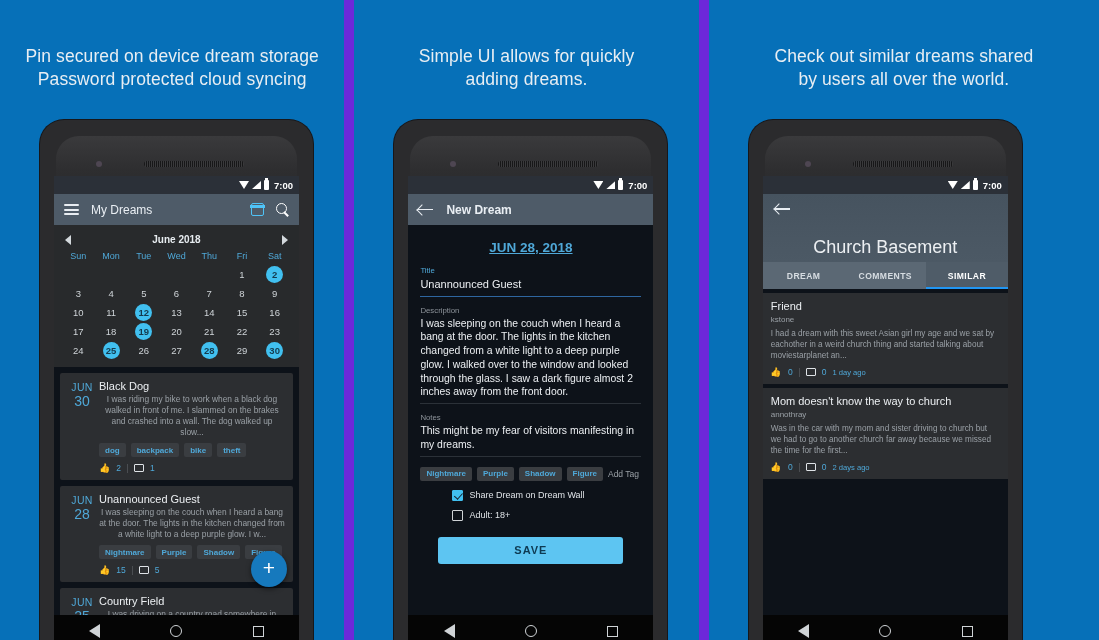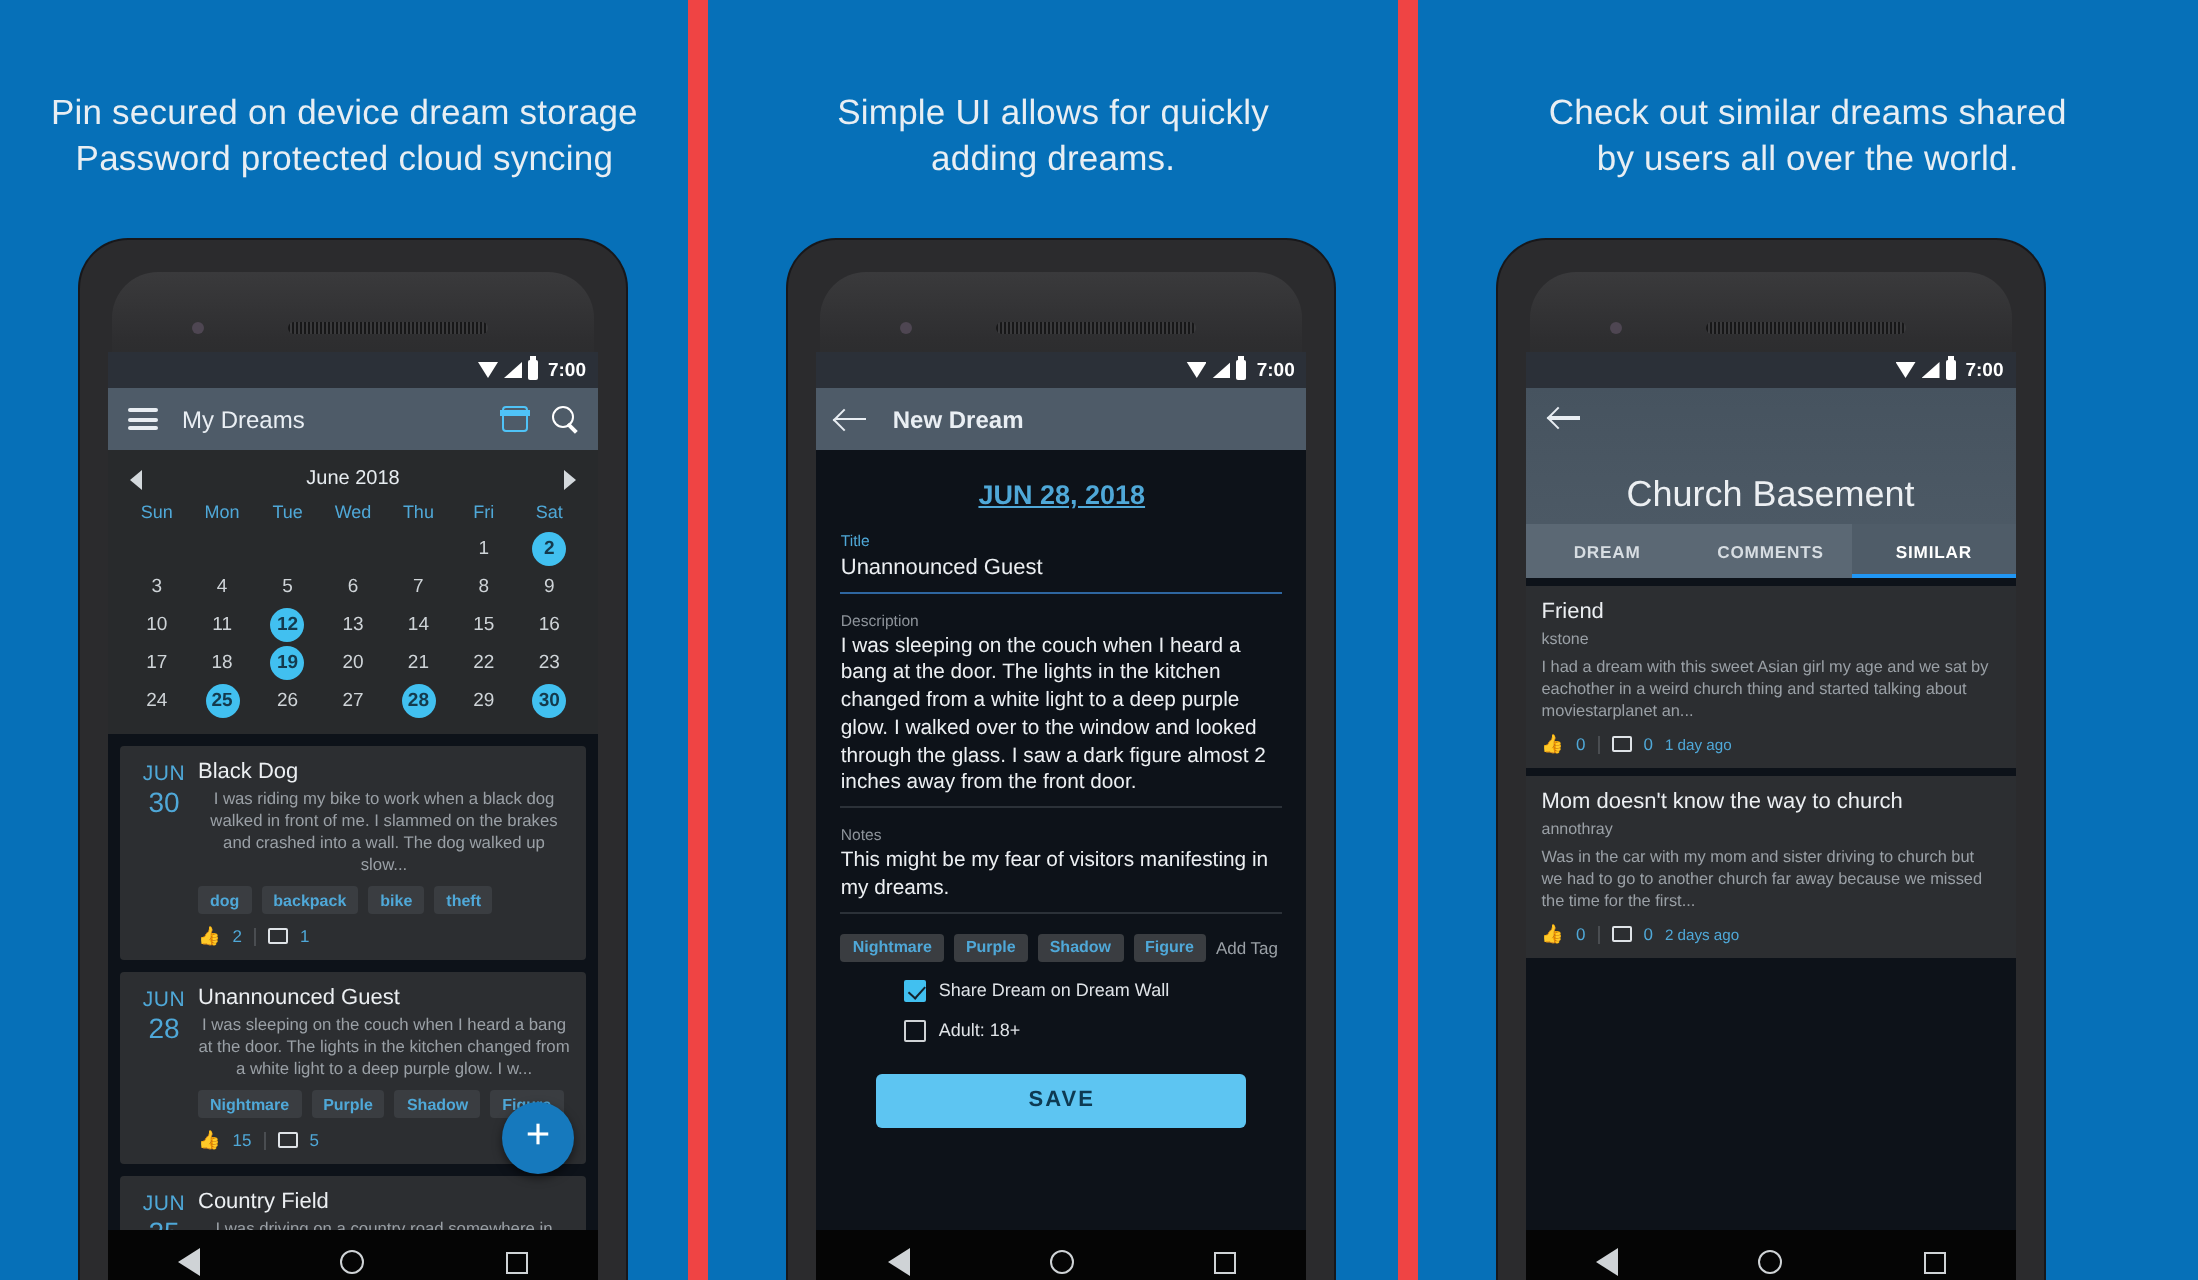--- a/index.html
+++ b/index.html
@@ -1,20 +1,20 @@
 <!DOCTYPE html>
 <html><head>
 <meta charset="utf-8">
 <style>
   * { margin:0; padding:0; box-sizing:border-box; }
   html,body{
     width:1099px; height:640px; background:#ffffff; overflow:hidden;
     font-family:"Liberation Sans", sans-serif;
   }
-  .board{ display:flex; width:1099px; height:640px; background:#ef4444; }
+  .board{ display:flex; width:1099px; height:640px; background:#6d28d9; }
   .panel{
     width:353px; height:640px; background:#0670b8;
     margin-right:10px; position:relative; overflow:hidden;
   }
   .panel:last-child{ margin-right:0; width:400px; }
 
   .headline{
     width:100%; text-align:center; color:#e8eef3;
     font-size:17.5px; line-height:23px; padding-top:45px;
     letter-spacing:.1px; font-weight:400;
@@ -102,21 +102,21 @@
   }
   .ic-back:after{
     content:"";position:absolute;left:0;top:2.2px;width:7px;height:7px;
     border-left:1.7px solid #e9eef3;border-bottom:1.7px solid #e9eef3;
     transform:rotate(45deg);
   }
 
   
   .cal{ background:#282a2c; padding:6px 8px 8px; }
   .cal-head{ display:flex; align-items:center; justify-content:center; position:relative; height:16px; }
-  .cal-month{ color:#e7ecf0; font-size:10px; font-weight:400; }
+  .cal-month{ color:#e7ecf0; font-size:10px; font-weight:700; }
   .cal-prev,.cal-next{
     position:absolute; top:4px; width:0;height:0;
   }
   .cal-prev{ left:3px; border-top:5px solid transparent;border-bottom:5px solid transparent;border-right:6px solid #d4d9dd; }
   .cal-next{ right:3px; border-top:5px solid transparent;border-bottom:5px solid transparent;border-left:6px solid #d4d9dd; }
   .cal-grid{ display:grid; grid-template-columns:repeat(7,1fr); row-gap:2px; margin-top:4px; }
   .cal-dow{ text-align:center; color:#4fa8d8; font-size:9px; padding-bottom:3px; }
   .cal-day{ text-align:center; color:#cfd4d8; font-size:9.5px; height:17px; line-height:17px; position:relative; }
   .cal-day.empty{ color:transparent; }
   .cal-day.sel span{

